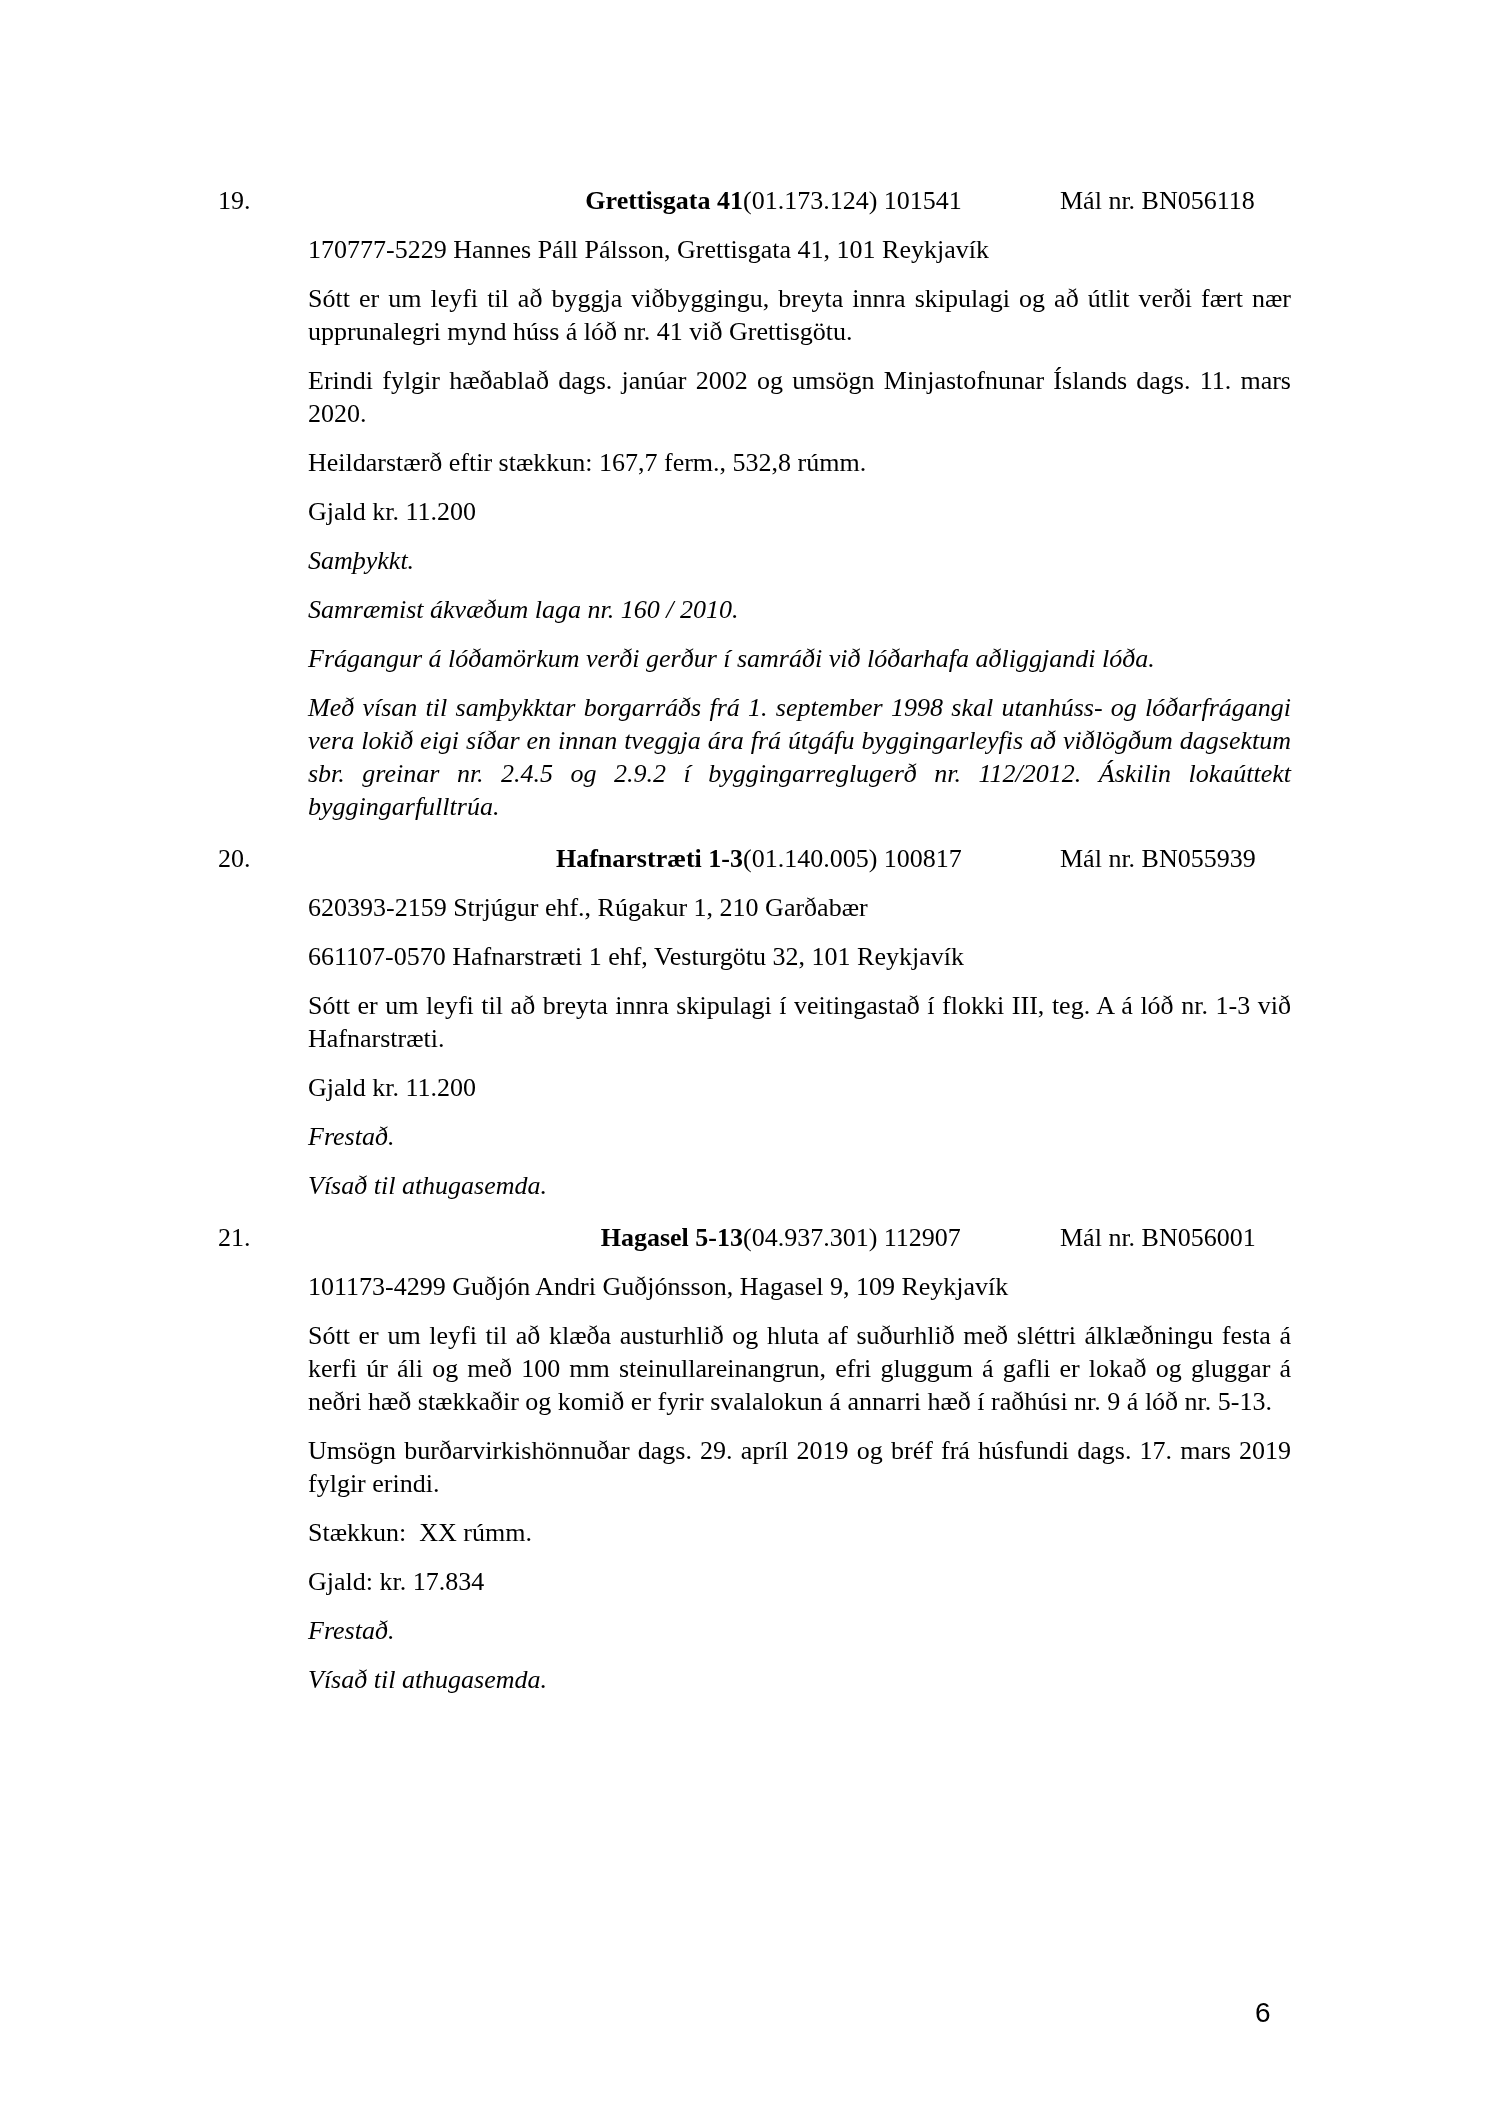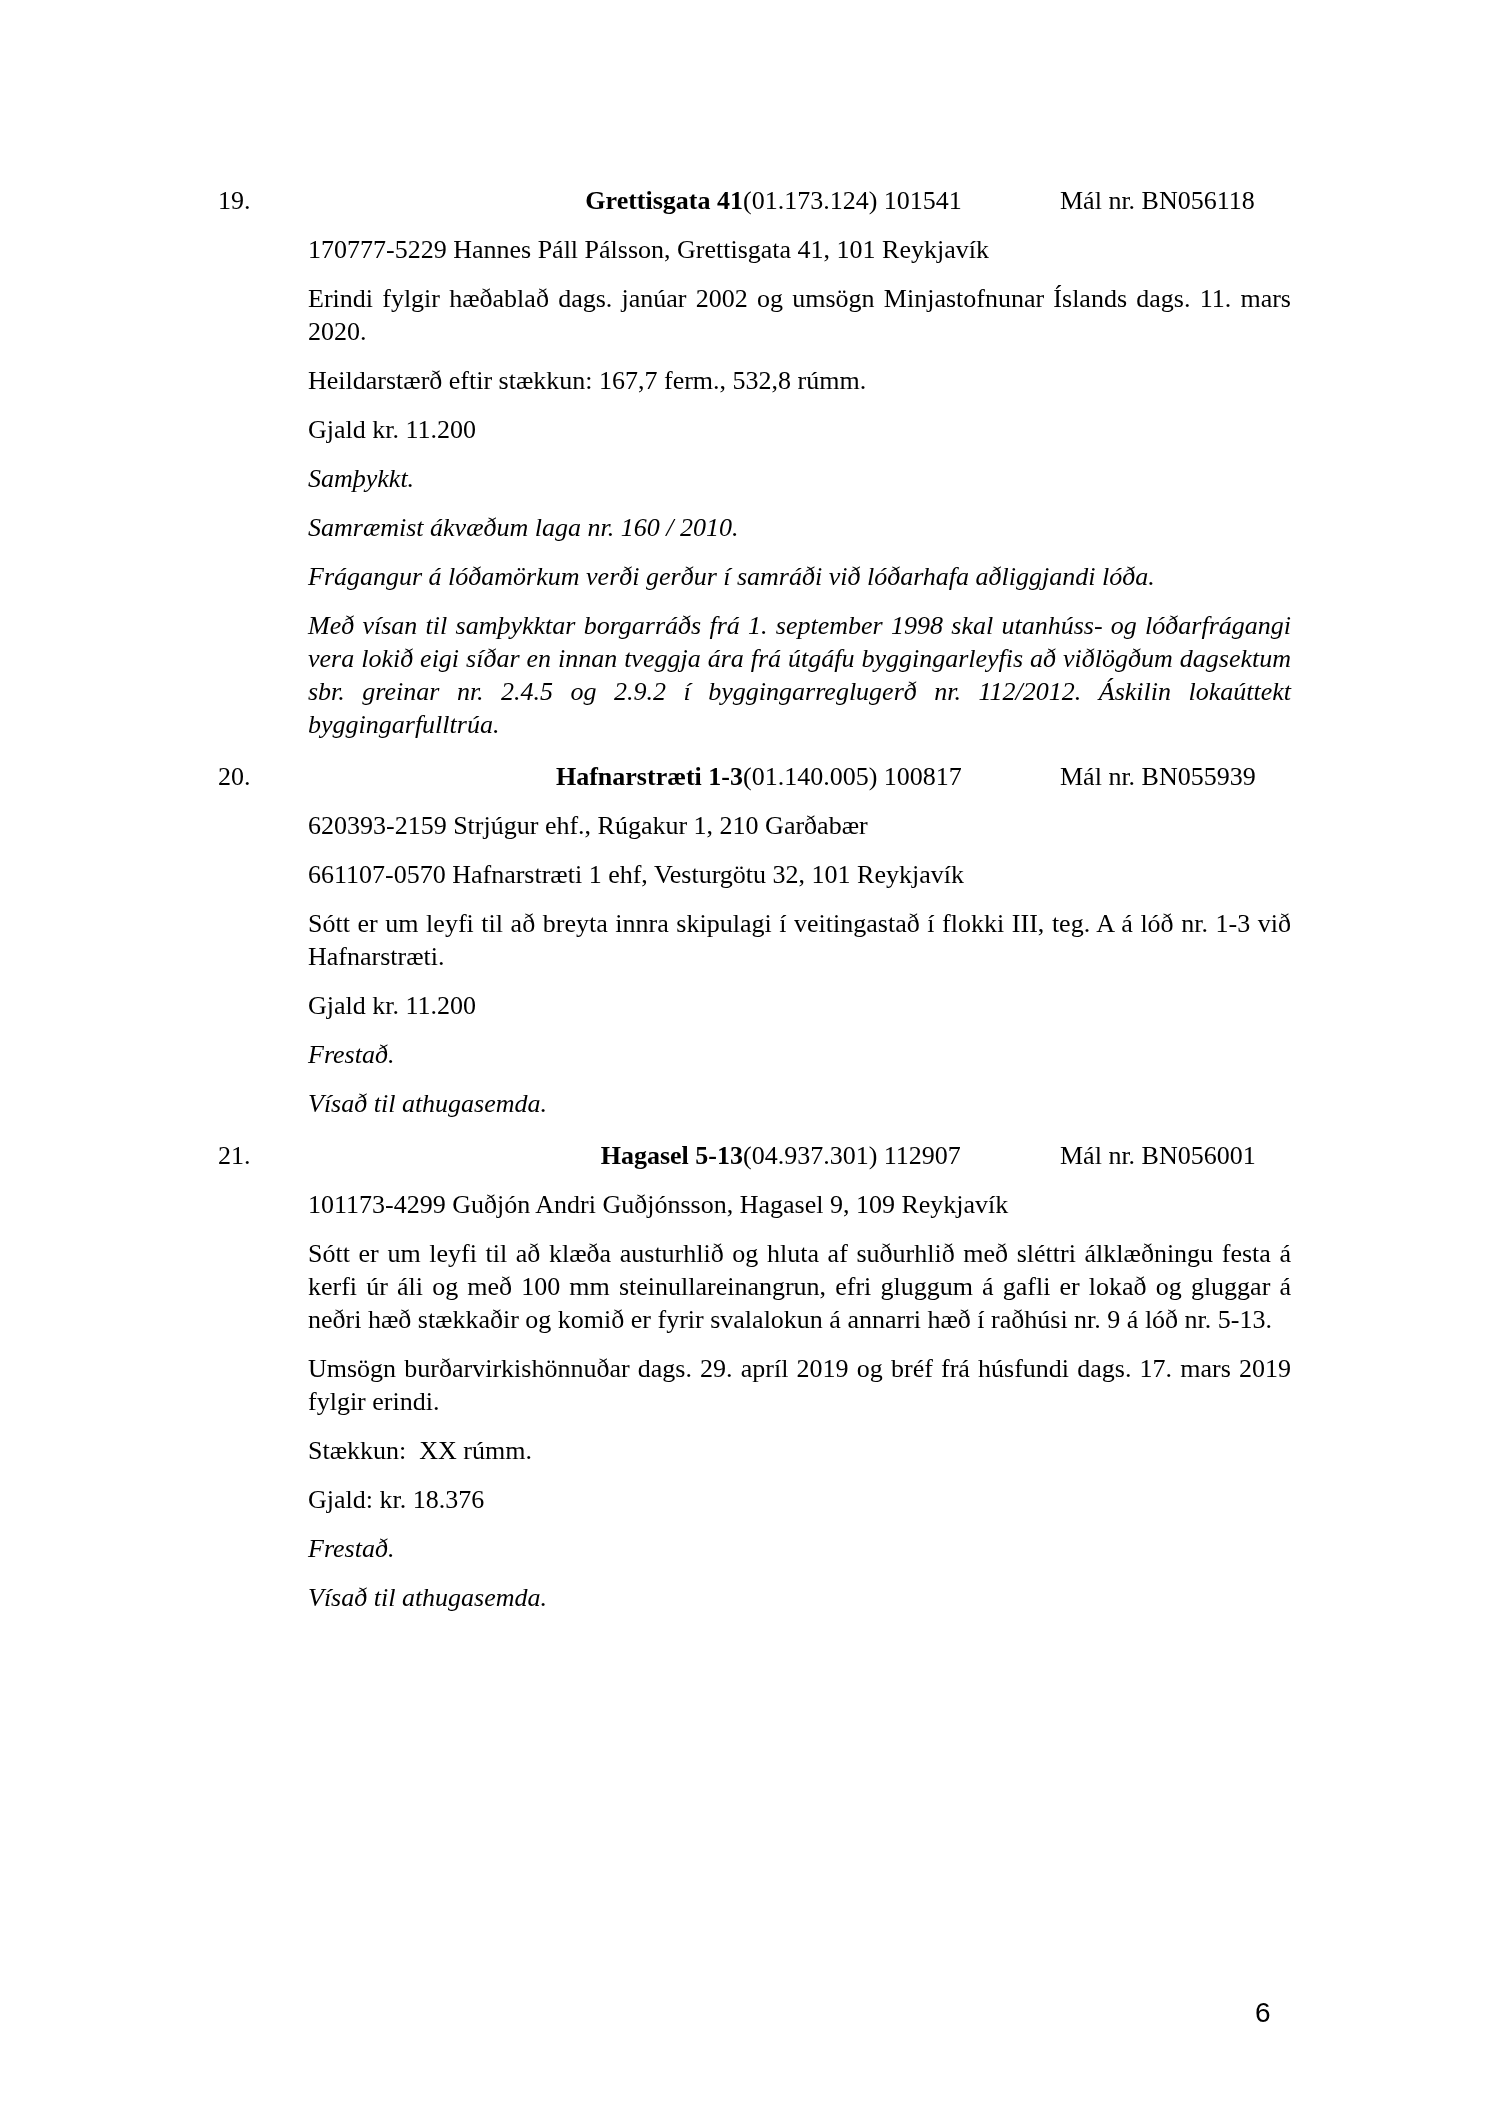--- a/index.html
+++ b/index.html
@@ -55,20 +55,21 @@
 
     <section class="case-item">
       <div class="case-header">
         <span class="case-number">19.</span>
         <span class="case-title">Grettisgata 41</span>
         <span class="case-site-ref">(01.173.124) 101541</span>
         <span class="case-ref">Mál nr. BN056118</span>
       </div>
       <div class="case-body">
         <p class="normal">170777-5229 Hannes Páll Pálsson, Grettisgata 41, 101 Reykjavík</p>
+        <p class="normal">Sótt er um leyfi til að byggja viðbyggingu, breyta innra skipulagi og að útlit verði fært nær upprunalegri mynd húss á lóð nr. 41 við Grettisgötu.</p>
         <p class="normal">Erindi fylgir hæðablað dags. janúar 2002 og umsögn Minjastofnunar Íslands dags. 11. mars 2020.</p>
         <p class="normal">Heildarstærð eftir stækkun: 167,7 ferm., 532,8 rúmm.</p>
         <p class="normal">Gjald kr. 11.200</p>
         <p class="italic">Samþykkt.</p>
         <p class="italic">Samræmist ákvæðum laga nr. 160 / 2010.</p>
         <p class="italic">Frágangur á lóðamörkum verði gerður í samráði við lóðarhafa aðliggjandi lóða.</p>
         <p class="italic">Með vísan til samþykktar borgarráðs frá 1. september 1998 skal utanhúss- og lóðarfrágangi vera lokið eigi síðar en innan tveggja ára frá útgáfu byggingarleyfis að viðlögðum dagsektum sbr. greinar nr. 2.4.5 og 2.9.2 í byggingarreglugerð nr. 112/2012. Áskilin lokaúttekt byggingarfulltrúa.</p>
       </div>
     </section>
 
@@ -94,21 +95,21 @@
         <span class="case-number">21.</span>
         <span class="case-title">Hagasel 5-13</span>
         <span class="case-site-ref">(04.937.301) 112907</span>
         <span class="case-ref">Mál nr. BN056001</span>
       </div>
       <div class="case-body">
         <p class="normal">101173-4299 Guðjón Andri Guðjónsson, Hagasel 9, 109 Reykjavík</p>
         <p class="normal">Sótt er um leyfi til að klæða austurhlið og hluta af suðurhlið með sléttri álklæðningu festa á kerfi úr áli og með 100 mm steinullareinangrun, efri gluggum á gafli er lokað og gluggar á neðri hæð stækkaðir og komið er fyrir svalalokun á annarri hæð í raðhúsi nr. 9 á lóð nr. 5-13.</p>
         <p class="normal">Umsögn burðarvirkishönnuðar dags. 29. apríl 2019 og bréf frá húsfundi dags. 17. mars 2019 fylgir erindi.</p>
         <p class="normal">Stækkun:  XX rúmm.</p>
-        <p class="normal">Gjald: kr. 18.376</p>
+        <p class="normal">Gjald: kr. 17.834</p>
         <p class="italic">Frestað.</p>
         <p class="italic">Vísað til athugasemda.</p>
       </div>
     </section>
 
   </div>
 
   <div class="page-number">6</div>
 </div>
 

